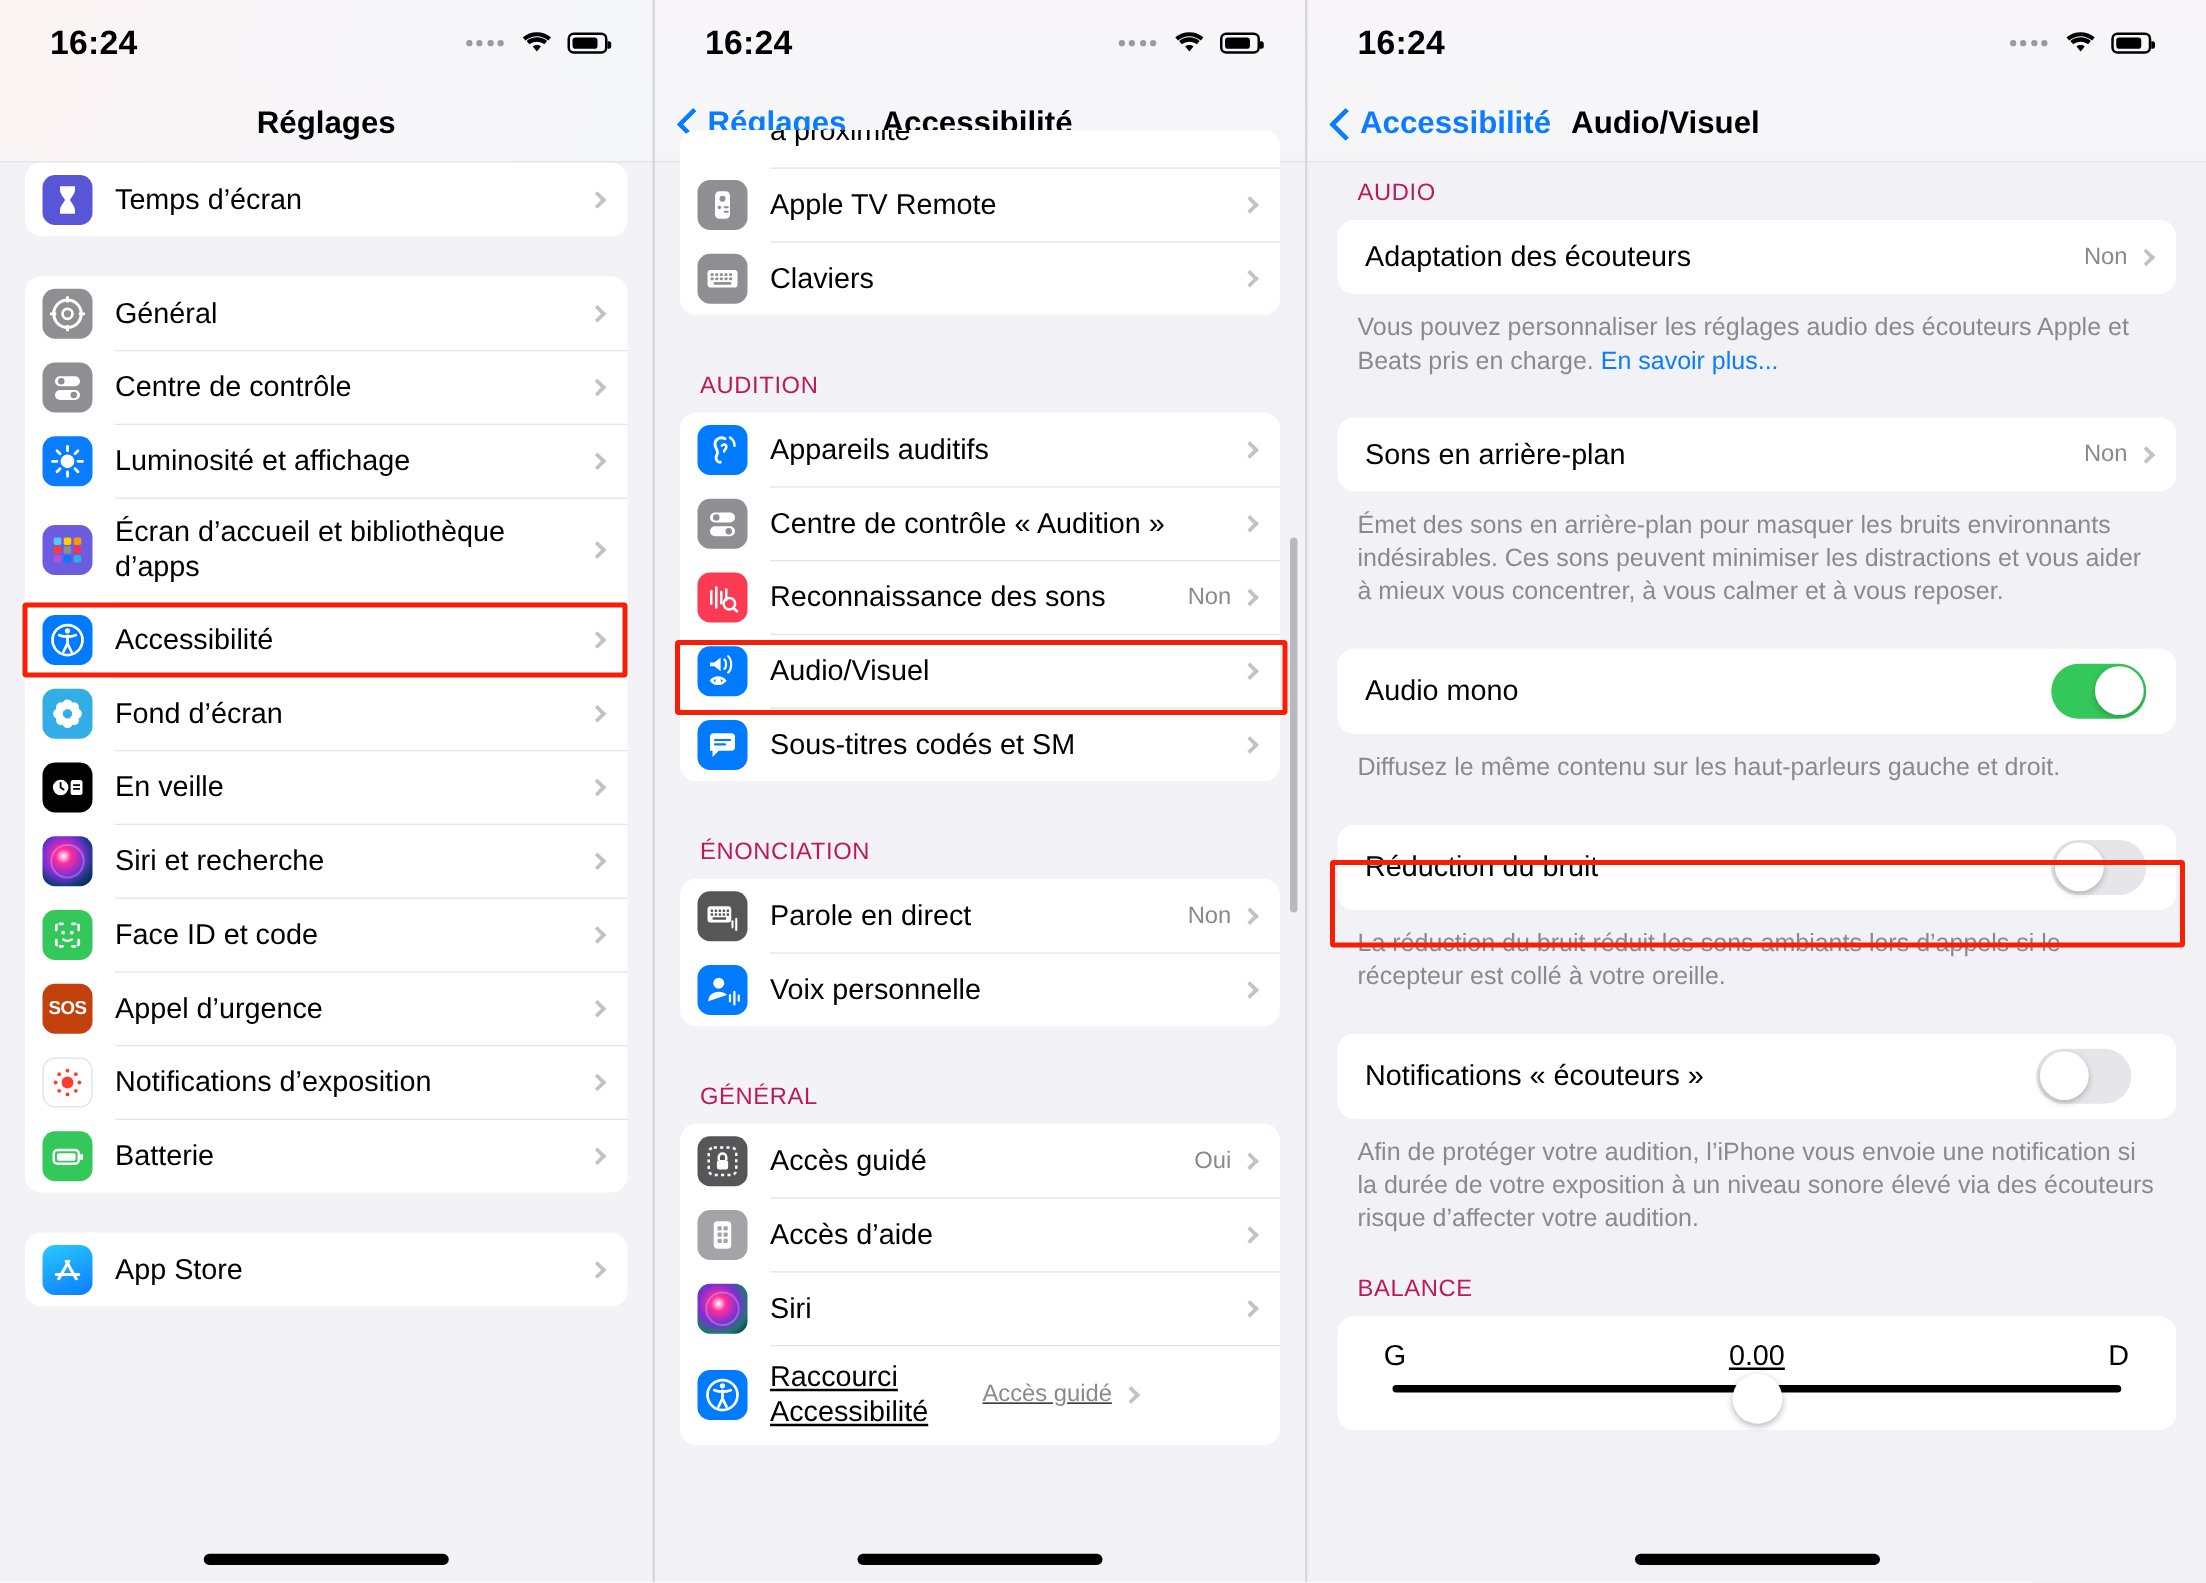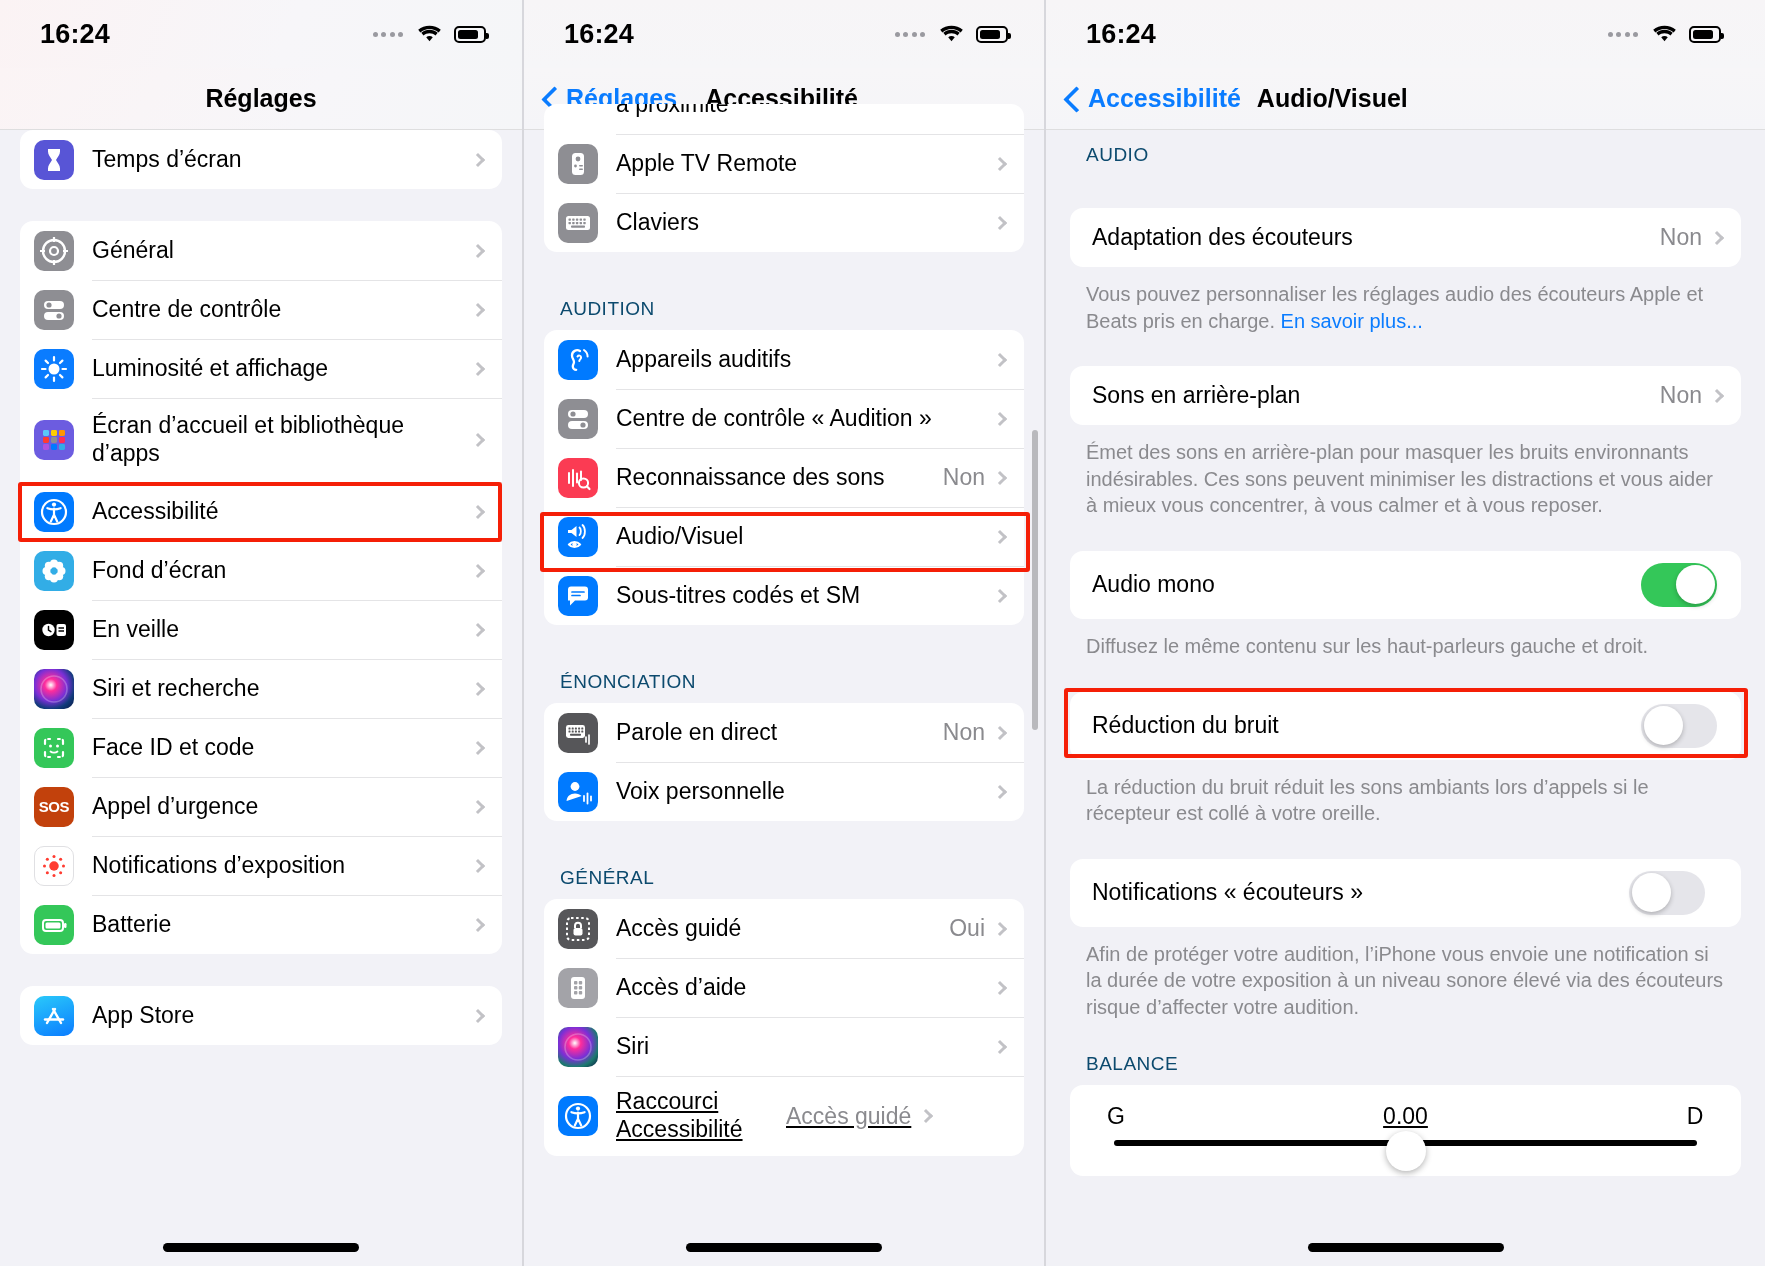--- a/index.html
+++ b/index.html
@@ -80,29 +80,29 @@
   }
   .row + .row::before{
     content:""; position:absolute; left:72px; right:0; top:0; height:1px; background:#e4e4e6;
   }
   .ico {
     width:40px; height:40px; border-radius:10px; flex:0 0 auto;
     margin-right:18px; display:flex; align-items:center; justify-content:center;
     color:#fff; font-weight:bold; overflow:hidden;
   }
   .label { font-size:23px; color:#000000; font-weight:500; flex:1 1 auto; line-height:1.2; }
-  .value { font-size:23px; color:#8a8a8e; margin-right:10px; white-space:nowrap;}
+  .value { font-size:19px; color:#8a8a8e; margin-right:10px; white-space:nowrap;}
   .chev {
     width:10px; height:10px; flex:0 0 auto;
     border-right:3.2px solid #c2c2c6; border-top:3.2px solid #c2c2c6;
     transform: rotate(45deg); margin-right:3px;
   }
 
   .section-hdr {
-    font-size:19px; color:#0c4a6e; letter-spacing:.5px;
+    font-size:19px; color:#be185d; letter-spacing:.5px;
     padding: 0 0 10px 36px; text-transform:uppercase;
   }
   .p3 .section-hdr { padding-left: 40px; }
 
   .desc {
     font-size:20px; color:#8a8a8e; line-height:1.33;
     padding: 14px 36px 0 40px;
   }
   .desc a { color:#0a7cff; text-decoration:none; }
 
@@ -668,21 +668,21 @@
         <span class="back-label">Accessibilité</span>
       </div>
       <div class="nav-title">Audio/Visuel</div>
     </div>
 
     <div class="content">
       <div style="height:14px"></div>
       <div class="section-hdr">AUDIO</div>
 
       <div class="group">
-        <div class="row" style="padding-left:22px;margin-top:32px;">
+        <div class="row" style="padding-left:22px;">
           <div class="label">Adaptation des écouteurs</div>
           <div class="value">Non</div>
           <div class="chev"></div>
         </div>
       </div>
       <div class="desc"><span>Vous pouvez personnaliser les réglages audio des écouteurs Apple et Beats pris en charge. </span><a href="#">En savoir plus...</a></div>
 
       <div class="spacer-m"></div>
 
       <div class="group">

